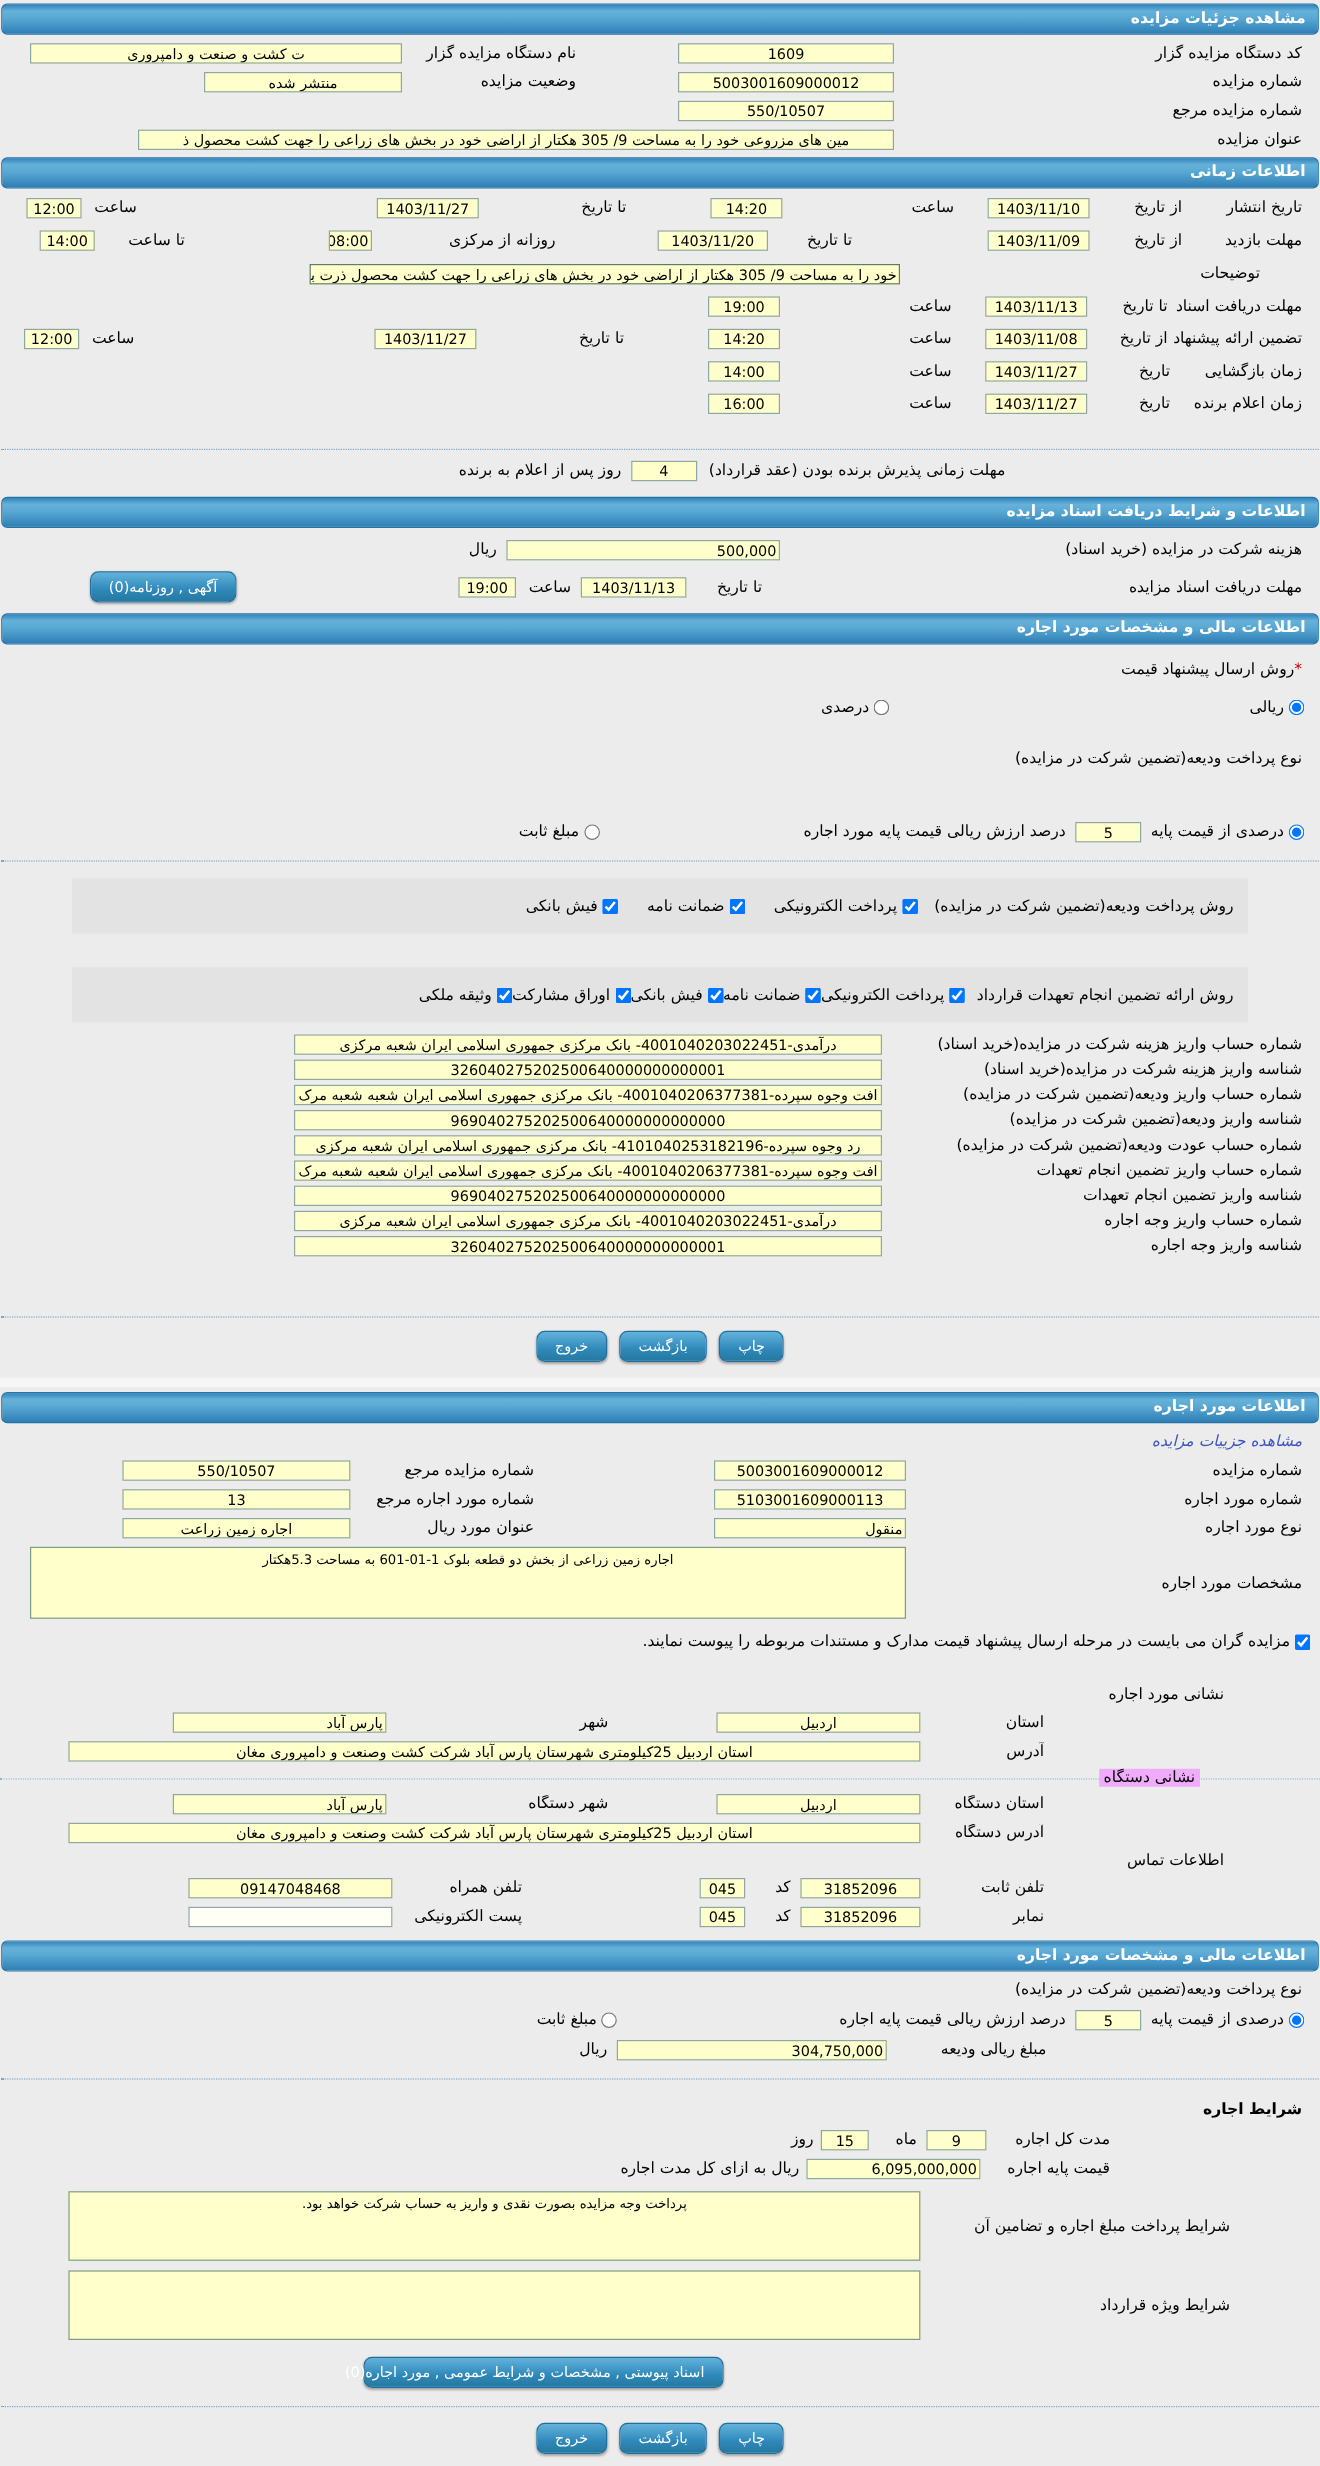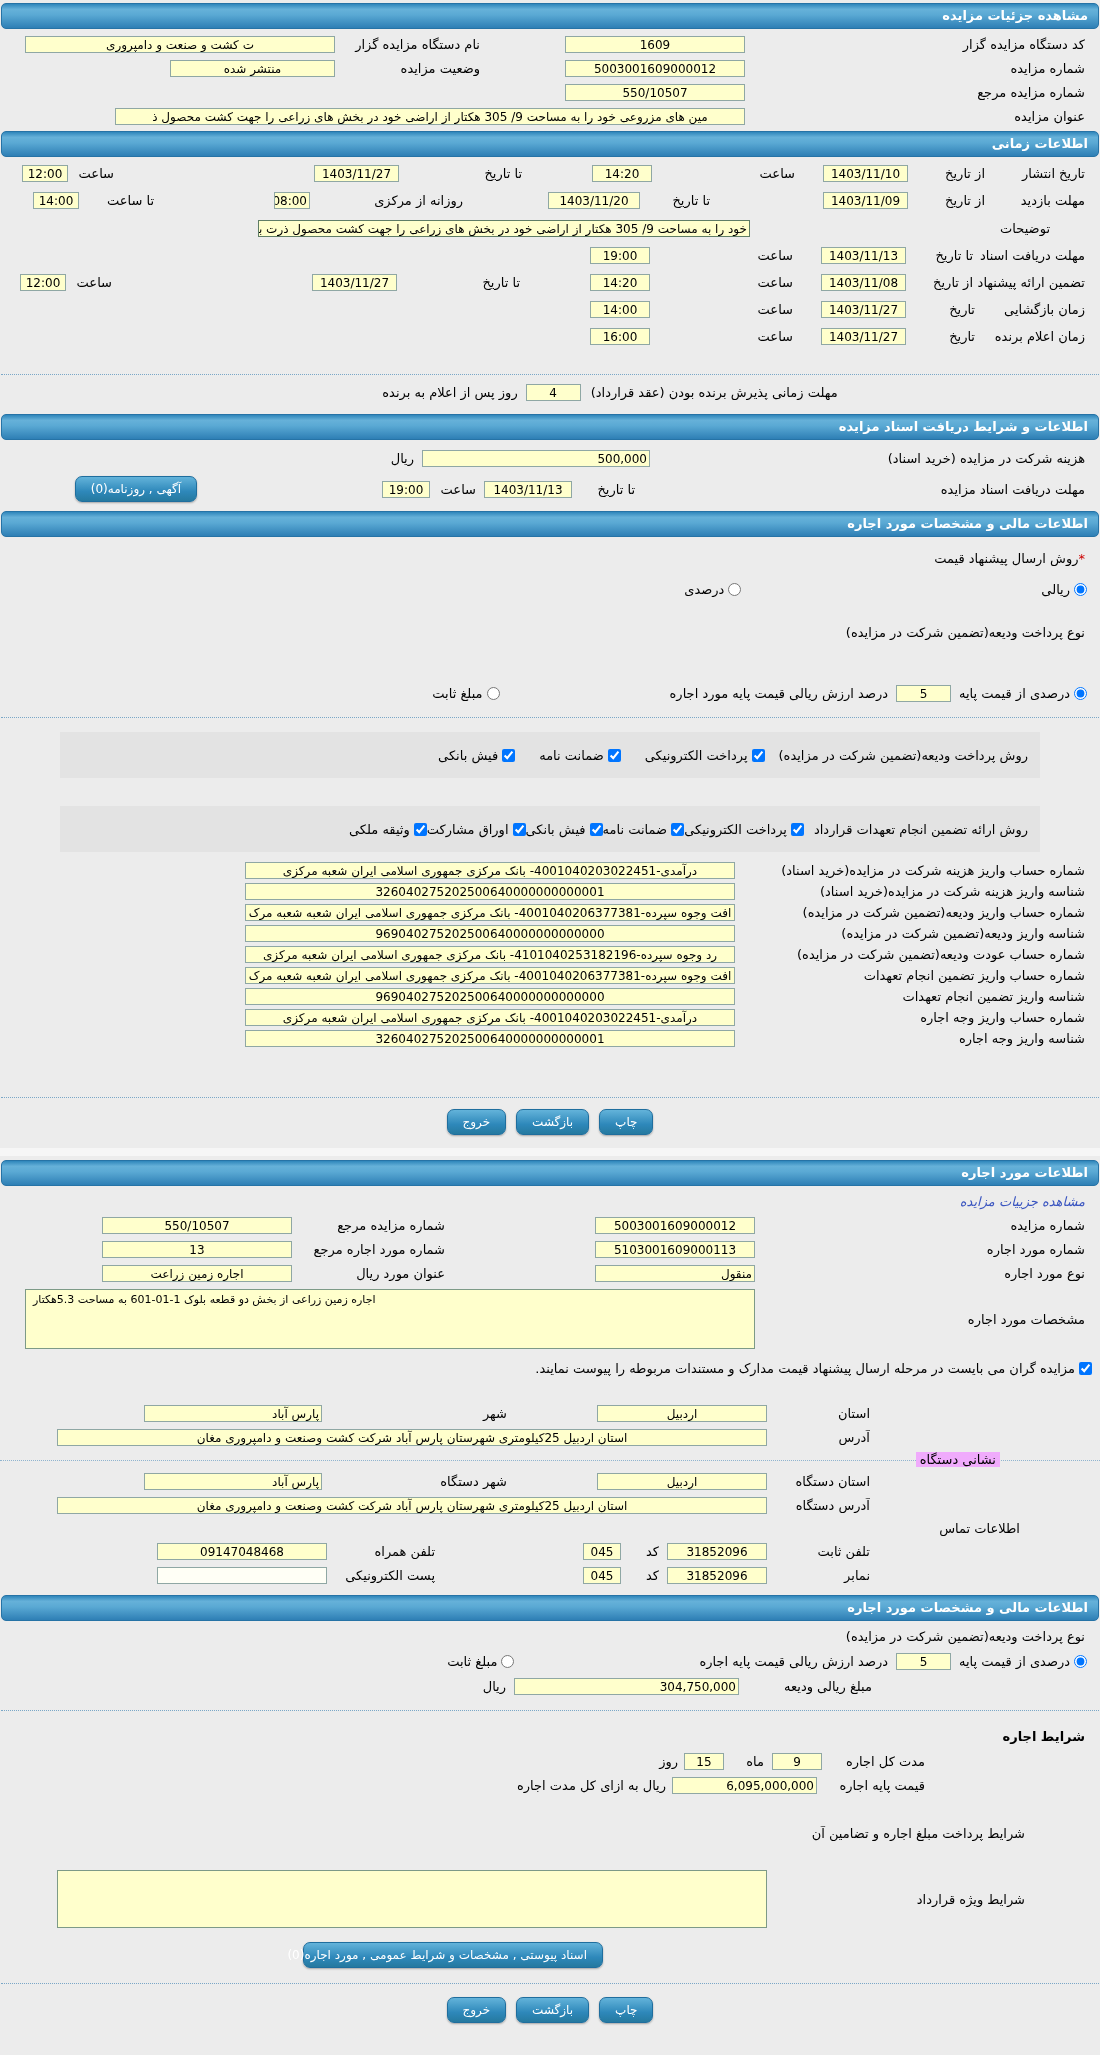--- a/index.html
+++ b/index.html
@@ -10,21 +10,21 @@
        color:#fff;font-weight:bold;font-size:13px;padding:0 10px;}
   .row{display:flex;align-items:center;height:24px;font-size:13px;color:#000;}
   .row.tall{height:27px;}
   .lbl{flex:none;white-space:nowrap;overflow:hidden;}
   .sp{flex:none;display:block;height:1px;}
   .fld{flex:none;background:#ffffcc;border:1px solid #8fa7a4;height:17px;line-height:17px;
        font-size:12px;text-align:center;overflow:hidden;white-space:nowrap;padding:0 2px;box-sizing:border-box;}
   .fld.r{text-align:right;padding-left:6px;}
   .fld.white{background:#fffff6;}
   .ta{flex:none;background:#ffffcc;border:1px solid #7d9a87;font-size:11px;padding:3px 7px;
-      text-align:left;box-sizing:border-box;overflow:hidden;line-height:14px;}
+      text-align:center;box-sizing:border-box;overflow:hidden;line-height:14px;}
   .req{color:#c00;font-size:13px;flex:none;}
   .dotted{border-top:1px dotted #7aa7c7;height:0;margin:4px 1px;}
   .gbox{background:#e3e3e3;margin:8px 60px;padding:0 12px;height:46px;display:flex;align-items:center;font-size:13px;}
   .chk{flex:none;display:flex;align-items:center;white-space:nowrap;}
   .chk input,.rad input{flex:none;width:13px;height:13px;margin:0 0 0 4px;}
   .rad{flex:none;display:flex;align-items:center;white-space:nowrap;}
   .btn{flex:none;display:inline-block;background:linear-gradient(180deg,#63b3da,#2e88ba 60%,#25799f);
        color:#fff;border:1px solid #1f6e9e;border-radius:7px;font-size:12px;padding:5px 15px;
        cursor:pointer;font-family:inherit;white-space:nowrap;box-shadow:0 1px 2px rgba(0,0,0,.3);}
   .btnrow{display:flex;justify-content:center;gap:10px;padding:7px 0 9px;}
@@ -405,20 +405,24 @@
     <div class="row" style="height:22px;margin-top:4px">
       <i class="sp" style="width:8px"></i>
       <span class="chk">
           <input type="checkbox" checked="" style="">
           <span>مزایده گران می بایست در مرحله ارسال پیشنهاد قیمت مدارک و مستندات مربوطه را پیوست نمایند.</span>
         </span>
     </div>
     <div class="row" style="height:22px">
       <i class="sp" style="width:8px"></i>
     </div>
+    <div class="row" style="height:22px">
+      <i class="sp" style="width:80px"></i>
+      <span class="lbl">نشانی مورد اجاره</span>
+    </div>
     <div class="row">
       <i class="sp" style="width:230px"></i>
       <span class="lbl" style="width:95px">استان</span>
       <i class="sp" style="width:8px"></i>
       <div class="fld" style="width:170px">اردبیل</div>
       <i class="sp" style="width:90px"></i>
       <span class="lbl" style="width:100px">شهر</span>
       <i class="sp" style="width:85px"></i>
       <div class="fld r" style="width:178px">پارس آباد</div>
     </div>
@@ -537,20 +541,21 @@
       <span class="lbl" style="width:100px">قیمت پایه اجاره</span>
       <i class="sp" style="width:8px"></i>
       <div class="fld r" style="width:145px">6,095,000,000</div>
       <i class="sp" style="width:6px"></i>
       <span class="lbl">ریال به ازای کل مدت اجاره</span>
     </div>
     <div class="row" style="height:64px;margin-top:4px">
       <i class="sp" style="width:75px"></i>
       <span class="lbl" style="width:250px">شرایط پرداخت مبلغ اجاره و تضامین آن</span>
       <i class="sp" style="width:8px"></i>
+      <div class="ta" style="width:710px;height:58px">پرداخت وجه مزایده بصورت نقدی و واریز به حساب شرکت خواهد بود.</div>
     </div>
     <div class="row" style="height:64px;margin-top:2px">
       <i class="sp" style="width:75px"></i>
       <span class="lbl" style="width:250px">شرایط ویژه قرارداد</span>
       <i class="sp" style="width:8px"></i>
       <div class="ta" style="width:710px;height:58px"></div>
     </div>
     <div class="row" style="height:32px;margin-top:8px">
       <i class="sp" style="width:497px"></i>
       <button class="btn" style="width:300px">اسناد پیوستی , مشخصات و شرایط عمومی , مورد اجاره(0)</button>

